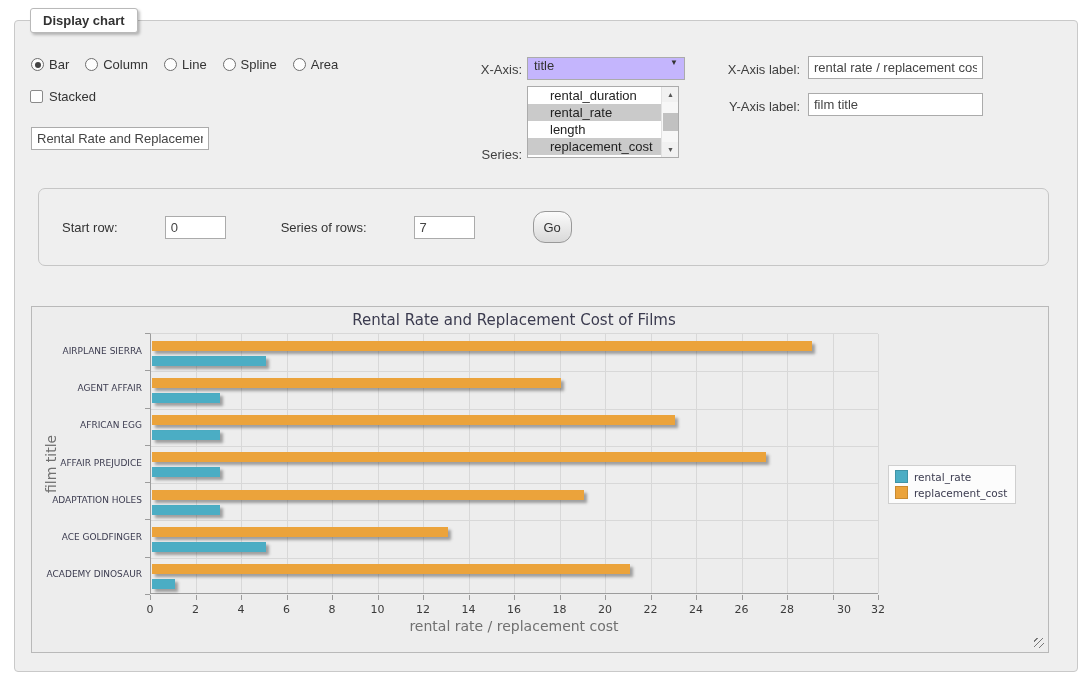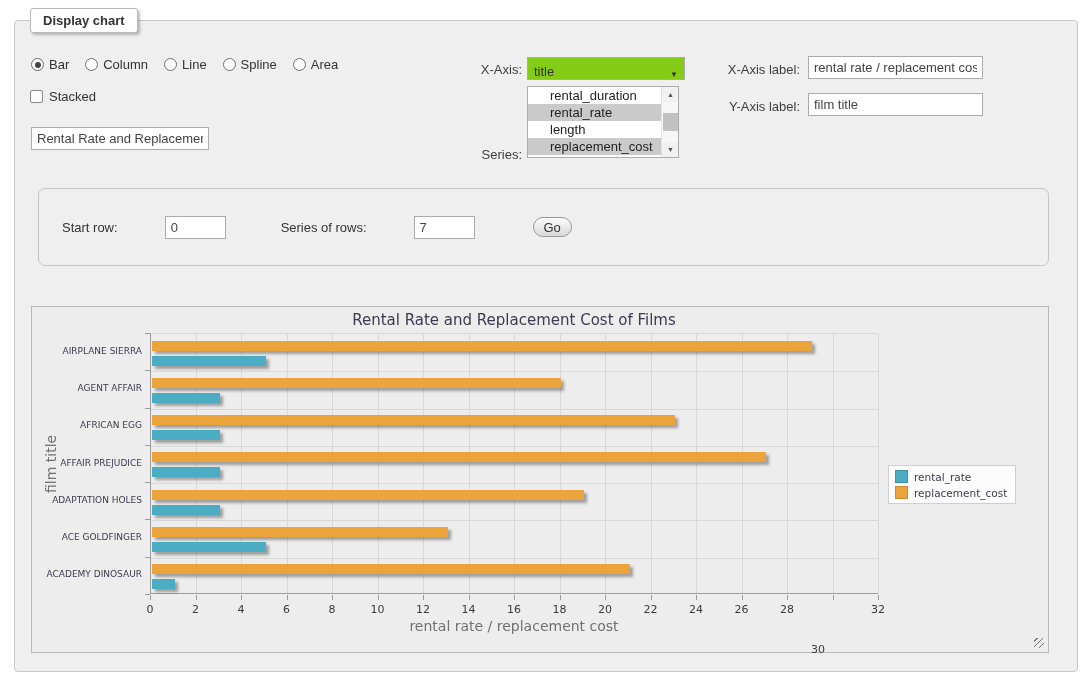--- a/index.html
+++ b/index.html
@@ -26,22 +26,22 @@
     font-size:13px;padding:2px 5px;height:23px;}
   .title-input{position:absolute;left:16px;top:106px;width:178px;}
 
   .fieldlabel{position:absolute;text-align:right;color:#404040;}
   .lbl-xaxis{left:397px;top:41px;width:110px;}
   .lbl-series{left:397px;top:126px;width:110px;}
   .lbl-xlabel{left:695px;top:41px;width:90px;}
   .lbl-ylabel{left:695px;top:78px;width:90px;}
 
   
-  .select{position:absolute;left:512px;top:36px;width:158px;height:23px;background:#84cc16;
-    border:1px solid #ababab;display:flex;align-items:flex-end;padding:0 6px;color:#333;}
+  .select{position:absolute;left:512px;top:36px;width:158px;height:23px;background:#c4b5fd;
+    border:1px solid #ababab;display:flex;align-items:flex-start;padding:0 6px;color:#333;}
   .select .val{flex:1;}
   .select .arrow{font-size:8px;color:#333;}
 
   
   .listbox{position:absolute;left:512px;top:65px;width:152px;height:72px;background:#fff;
     border:1px solid #ababab;overflow:hidden;}
   .listbox .opts{position:absolute;left:0;top:0;right:17px;bottom:0;}
   .opt{height:17px;line-height:17px;padding-left:22px;font-size:13px;color:#222;white-space:nowrap;}
   .opt.selected{background:#cacaca;}
   .sbar{position:absolute;right:0;top:0;width:17px;bottom:0;background:#f7f7f7;border-left:1px solid #e2e2e2;}
@@ -51,21 +51,21 @@
   .sthumb{position:absolute;left:1px;top:26px;width:15px;height:18px;background:#c1c1c1;}
 
   .xlabel-input{position:absolute;left:793px;top:35px;width:175px;}
   .ylabel-input{position:absolute;left:793px;top:72px;width:175px;}
 
   
   .rows-panel{position:absolute;left:23px;top:167px;width:1011px;height:78px;
     border:1px solid #c6c6c6;border-radius:7px;display:flex;align-items:center;padding-left:23px;gap:40px;}
   .rows-panel .ipt{width:61px;margin-left:7px;}
   .rows-panel .lbl2{margin-left:15px;}
-  .go-btn{margin-left:18px;width:39px;height:20px;border:1px solid #999;border-radius:12px;
+  .go-btn{margin-left:18px;width:39px;height:32px;border:1px solid #999;border-radius:12px;
     background:linear-gradient(#fbfbfb,#d9d9d9);font-family:"Liberation Sans",sans-serif;
     font-size:13px;color:#333;display:flex;align-items:center;justify-content:center;}
 
   
   .chartbox{position:absolute;left:16px;top:285px;width:1018px;height:347px;
     background:#ededed;border:1px solid #b9b9b9;font-family:"DejaVu Sans",sans-serif;}
   .c-title{position:absolute;left:118px;top:4px;width:728px;text-align:center;
     font-size:15px;color:#3b3b4f;}
   .plot{position:absolute;left:118px;top:26px;width:728px;height:261px;
     border-left:1px solid #9c9c9c;border-bottom:1px solid #9c9c9c;border-top:1px solid #d8d8d8;}
@@ -240,21 +240,21 @@
       <div class="xticklabel" style="left: 573px; top: 296px;">20</div>
       <div class="xtick" style="left: 618.5px; top: 288px;"></div>
       <div class="xticklabel" style="left: 618.5px; top: 296px;">22</div>
       <div class="xtick" style="left: 664px; top: 288px;"></div>
       <div class="xticklabel" style="left: 664px; top: 296px;">24</div>
       <div class="xtick" style="left: 709.5px; top: 288px;"></div>
       <div class="xticklabel" style="left: 709.5px; top: 296px;">26</div>
       <div class="xtick" style="left: 755px; top: 288px;"></div>
       <div class="xticklabel" style="left: 755px; top: 296px;">28</div>
       <div class="xtick" style="left: 800.5px; top: 288px;"></div>
-      <div class="xticklabel" style="left: 786px; top: 296px; margin-top: 40px;">30</div>
+      <div class="xticklabel" style="left: 812px; top: 296px;">30</div>
       <div class="xtick" style="left: 846px; top: 288px;"></div>
       <div class="xticklabel" style="left: 846px; top: 296px;">32</div>
       <div class="ytick" style="left: 113px; top: 26px;"></div>
       <div class="ytick" style="left: 113px; top: 63.2857px;"></div>
       <div class="ytick" style="left: 113px; top: 100.571px;"></div>
       <div class="ytick" style="left: 113px; top: 137.857px;"></div>
       <div class="ytick" style="left: 113px; top: 175.143px;"></div>
       <div class="ytick" style="left: 113px; top: 212.429px;"></div>
       <div class="ytick" style="left: 113px; top: 249.714px;"></div>
       <div class="ytick" style="left: 113px; top: 287px;"></div>

